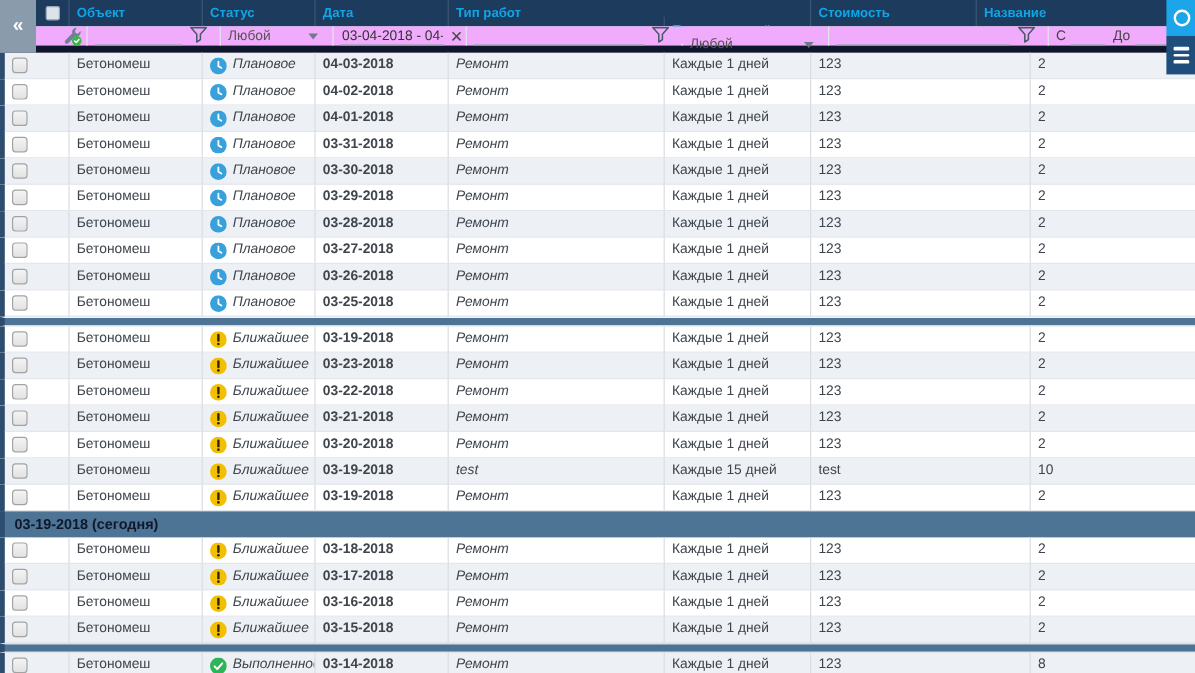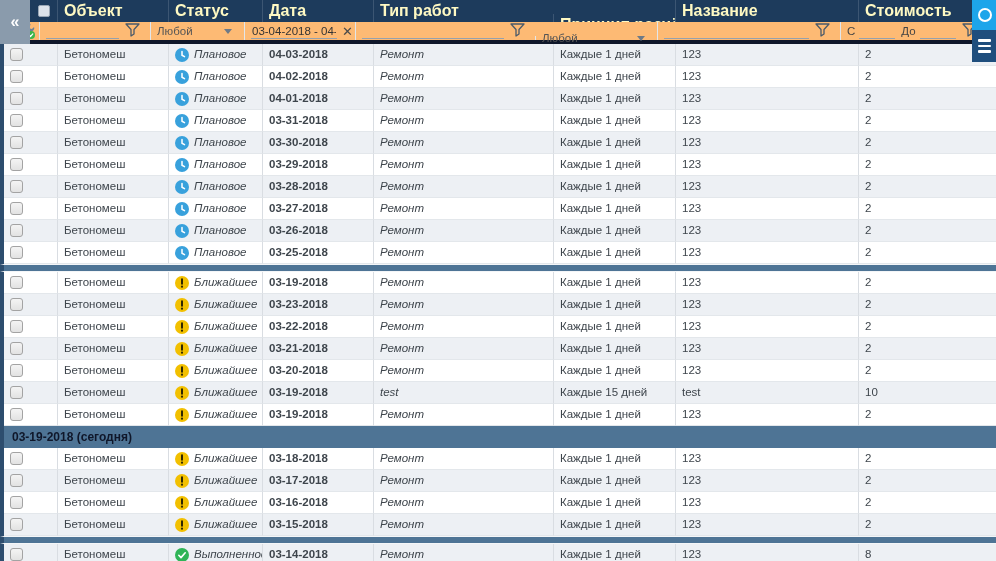--- a/index.html
+++ b/index.html
@@ -3,31 +3,31 @@
 <meta charset="utf-8">
 <style>
   * { margin:0; padding:0; box-sizing:border-box; }
   html,body { background:#fff; }
   .app {
     position:relative; width:996px; height:561px; overflow:hidden;
     font-family:"Liberation Sans", sans-serif; font-size:12px; background:#fff;
   }
   
   .hrow { display:flex; height:22px; background:#1d3b5c; padding-left:30px; }
-  .hcell { color:#fef9c3; font-weight:bold; font-size:16px; line-height:22px;
+  .hcell { color:#0ea5e9; font-weight:bold; font-size:11px; line-height:22px;
            padding-left:6px; white-space:nowrap; overflow:hidden; }
   .hcell + .hcell { border-left:1px solid rgba(255,255,255,.14); }
   .w-check { width:27px; display:flex; align-items:center; padding-left:8px; }
   .w-object { width:111px; } .w-status { width:94px; } .w-date { width:111px; }
   .w-work { width:180px; } .w-principle { width:122px;margin-top:14px; } .w-name { width:183px; }
   .w-cost { flex:1; }
   .cbx-h { width:12px; height:12px; background:#dde3ea; border:1px solid #9aa7b5; border-radius:2px; }
   
-  .frow { display:flex; height:22px; background:#fdba74; padding-left:12px;
-          border-bottom:4px solid #0f172a; }
+  .frow { display:flex; height:22px; background:#f0abfc; padding-left:45px;
+          border-bottom:6px solid #0f172a; }
   .fcell { display:flex; align-items:center; padding-left:6px; min-width:0; }
   .fcell + .fcell { border-left:1px solid #e2e6ea; }
   .collapse-btn { position:absolute; left:0; top:0; width:30px; height:44px;
     background:#8a9bac; color:#fff; display:flex; align-items:center; justify-content:center;
     font-size:16px; font-weight:bold; cursor:pointer; z-index:3; }
   .u-input { border:none; border-bottom:1px solid #95a1ad; background:transparent;
     font-family:"Liberation Sans", sans-serif; font-size:11.5px; color:#333;
     height:16px; padding:0 1px; outline:none; min-width:0; }
   .grow { flex:1; }
   .funnel { flex:none; margin:0 10px 0 6px; }
@@ -75,22 +75,22 @@
 
   <div class="hrow">
     <div class="hcell w-check">
       <span class="cbx-h"></span>
     </div>
     <div class="hcell w-object">Объект</div>
     <div class="hcell w-status">Статус</div>
     <div class="hcell w-date">Дата</div>
     <div class="hcell w-work">Тип работ</div>
     <div class="hcell w-principle">Принцип расчёта</div>
+    <div class="hcell w-cost">Стоимость</div>
     <div class="hcell w-name">Название</div>
-    <div class="hcell w-cost">Стоимость</div>
   </div>
 
   <div class="frow">
     <div class="fcell w-check" style="padding-left:0;">
       <span class="wrench-wrap">
         <svg viewBox="0 0 18 18" width="18" height="18">
           <path d="M12.8 2.2a3.4 3.4 0 0 0-3.5 4.6L3.6 12.5a1.7 1.7 0 1 0 2.4 2.4l5.7-5.7a3.4 3.4 0 0 0 4.4-4.3l-2.2 2.2-1.9-.5-.5-1.9z" fill="#6e8095"></path>
           <circle cx="13" cy="13" r="4" fill="#3cb54a"></circle>
           <path d="M11.2 13.2l1.3 1.3 2.3-2.6" stroke="#fff" stroke-width="1.2" fill="none" stroke-linecap="round" stroke-linejoin="round"></path>
         </svg>

